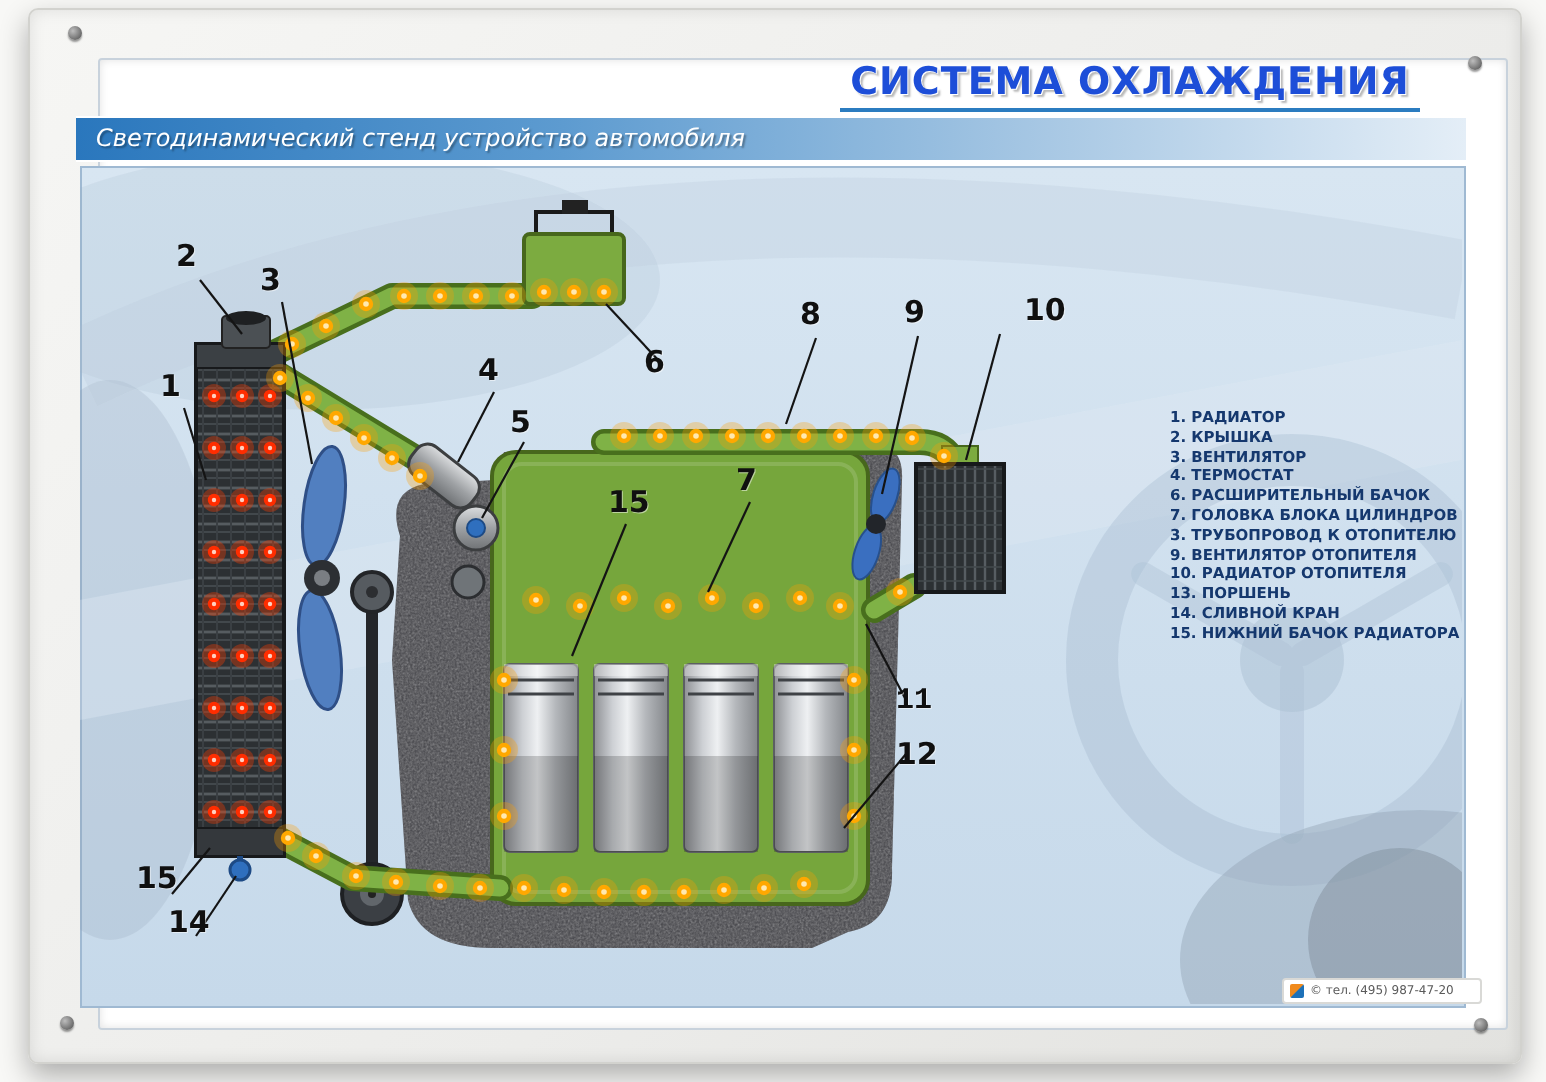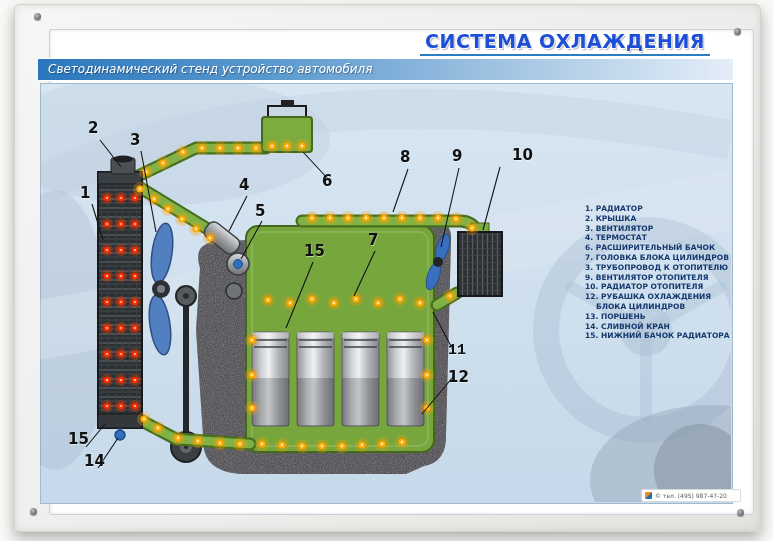--- a/index.html
+++ b/index.html
@@ -364,21 +364,20 @@
 <div class="legend">
   <div class="legend-item">1. РАДИАТОР</div>
   <div class="legend-item">2. КРЫШКА</div>
   <div class="legend-item">3. ВЕНТИЛЯТОР</div>
   <div class="legend-item">4. ТЕРМОСТАТ</div>
   <div class="legend-item">6. РАСШИРИТЕЛЬНЫЙ БАЧОК</div>
   <div class="legend-item">7. ГОЛОВКА БЛОКА ЦИЛИНДРОВ</div>
   <div class="legend-item">3. ТРУБОПРОВОД К ОТОПИТЕЛЮ</div>
   <div class="legend-item">9. ВЕНТИЛЯТОР ОТОПИТЕЛЯ</div>
   <div class="legend-item">10. РАДИАТОР ОТОПИТЕЛЯ</div>
-  <div class="legend-item">12. РУБАШКА ОХЛАЖДЕНИЯ БЛОКА ЦИЛИНДРОВ</div>
   <div class="legend-item">13. ПОРШЕНЬ</div>
   <div class="legend-item">14. СЛИВНОЙ КРАН</div>
   <div class="legend-item">15. НИЖНИЙ БАЧОК РАДИАТОРА</div>
 </div>
 
 <div class="callout" style="left:80px;top:184px;">1</div>
 <div class="callout" style="left:88px;top:119px;">2</div>
 <div class="callout" style="left:130px;top:131px;">3</div>
 <div class="callout" style="left:239px;top:176px;">4</div>
 <div class="callout" style="left:255px;top:202px;">5</div>

